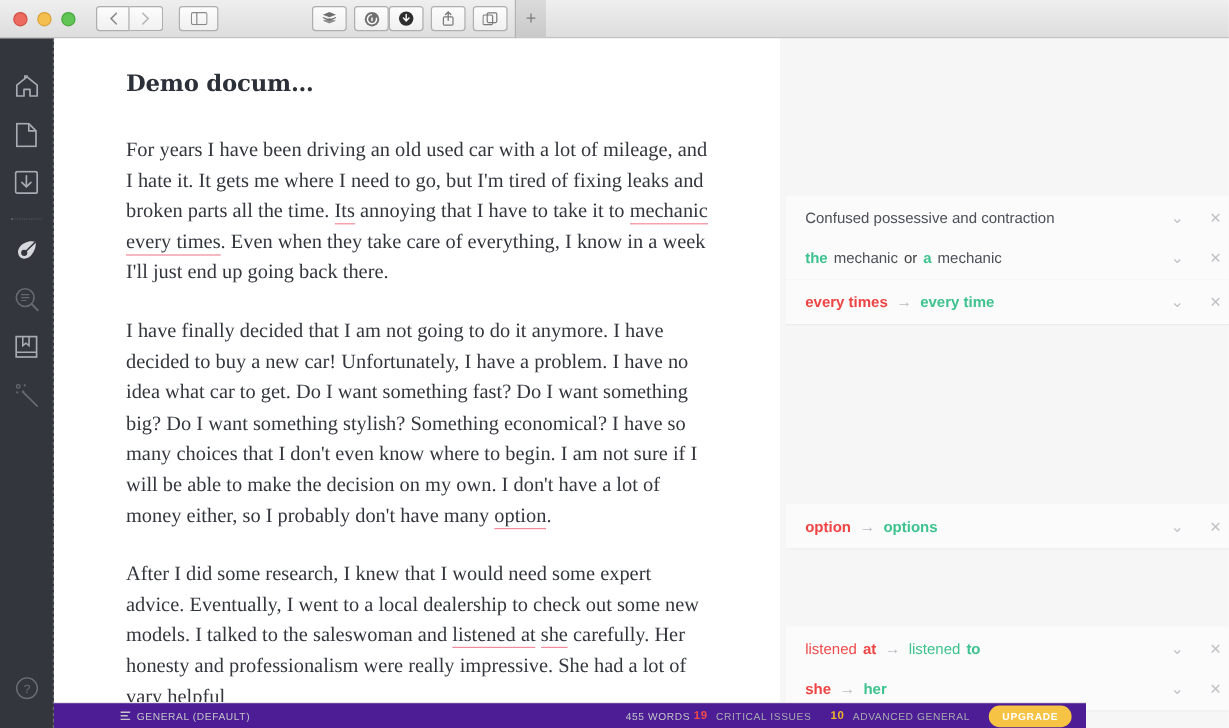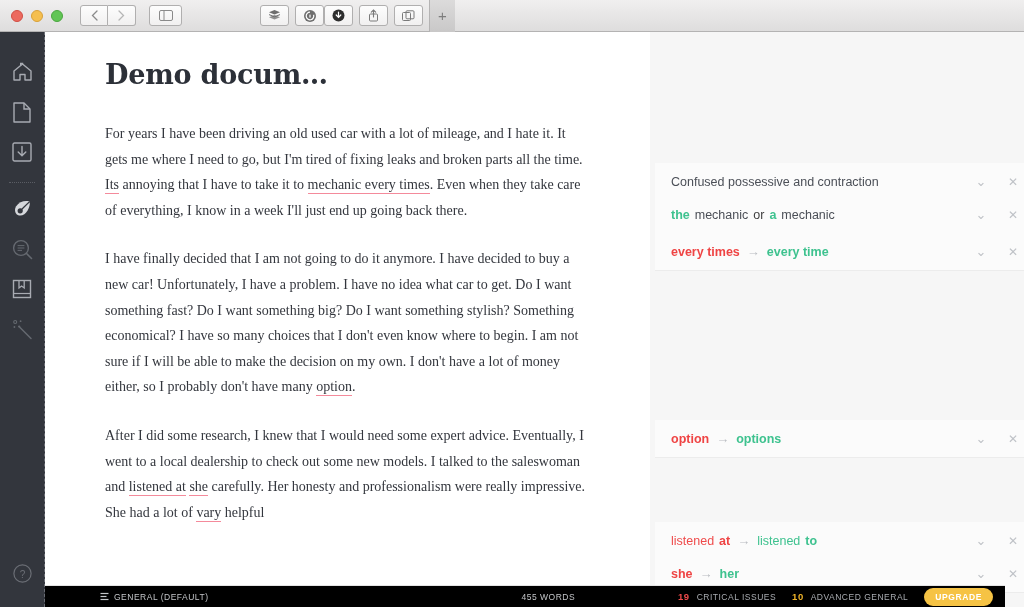--- a/index.html
+++ b/index.html
@@ -91,28 +91,28 @@
   #doc-pane {
     width: 605px; height: 575px;
     background: #ffffff;
     position: relative;
     padding: 0 60px;
     overflow: hidden;
   }
   #doc-title {
     font-family: "DejaVu Serif", serif;
     font-weight: bold;
-    font-size: 27px;
+    font-size: 19px;
     color: #2c3038;
     margin-top: 27px;
     letter-spacing: -0.2px;
   }
   .doc-para {
     font-family: "Liberation Serif", serif;
-    font-size: 14px;
+    font-size: 17px;
     line-height: 25.6px;
     color: #33363d;
     margin-top: 23px;
   }
   .doc-para:first-of-type { margin-top: 31px; }
   .err {
     border-bottom: 1.5px solid #f48a9b;
     padding-bottom: 1px;
   }
 
@@ -147,22 +147,22 @@
   .arrow { color: #b9bcc1; font-size: 13px; margin: 0 2px; }
   .card-actions { display: flex; align-items: center; gap: 18px; }
   .chev, .close-x {
     color: #bfc2c7; font-size: 13px; line-height: 1;
     width: 14px; text-align: center;
   }
   .close-x { font-size: 12px; }
 
   
   #status-bar {
-    position: absolute; left: 45px; bottom: 0; width: 960px; height: 22px;
-    background: #000000;
+    position: absolute; left: 45px; bottom: 0; width: 860px; height: 22px;
+    background: #4c1d95;
     border-top: 1px solid #e4e4e4;
     display: flex; align-items: center;
     font-size: 8.5px; letter-spacing: 0.5px;
   }
   #status-left {
     display: flex; align-items: center; gap: 5px;
     margin-left: 55px; color: #c3c5c8;
   }
   #word-count { margin-left: 313px; color: #c3c5c8; }
   #status-right {

